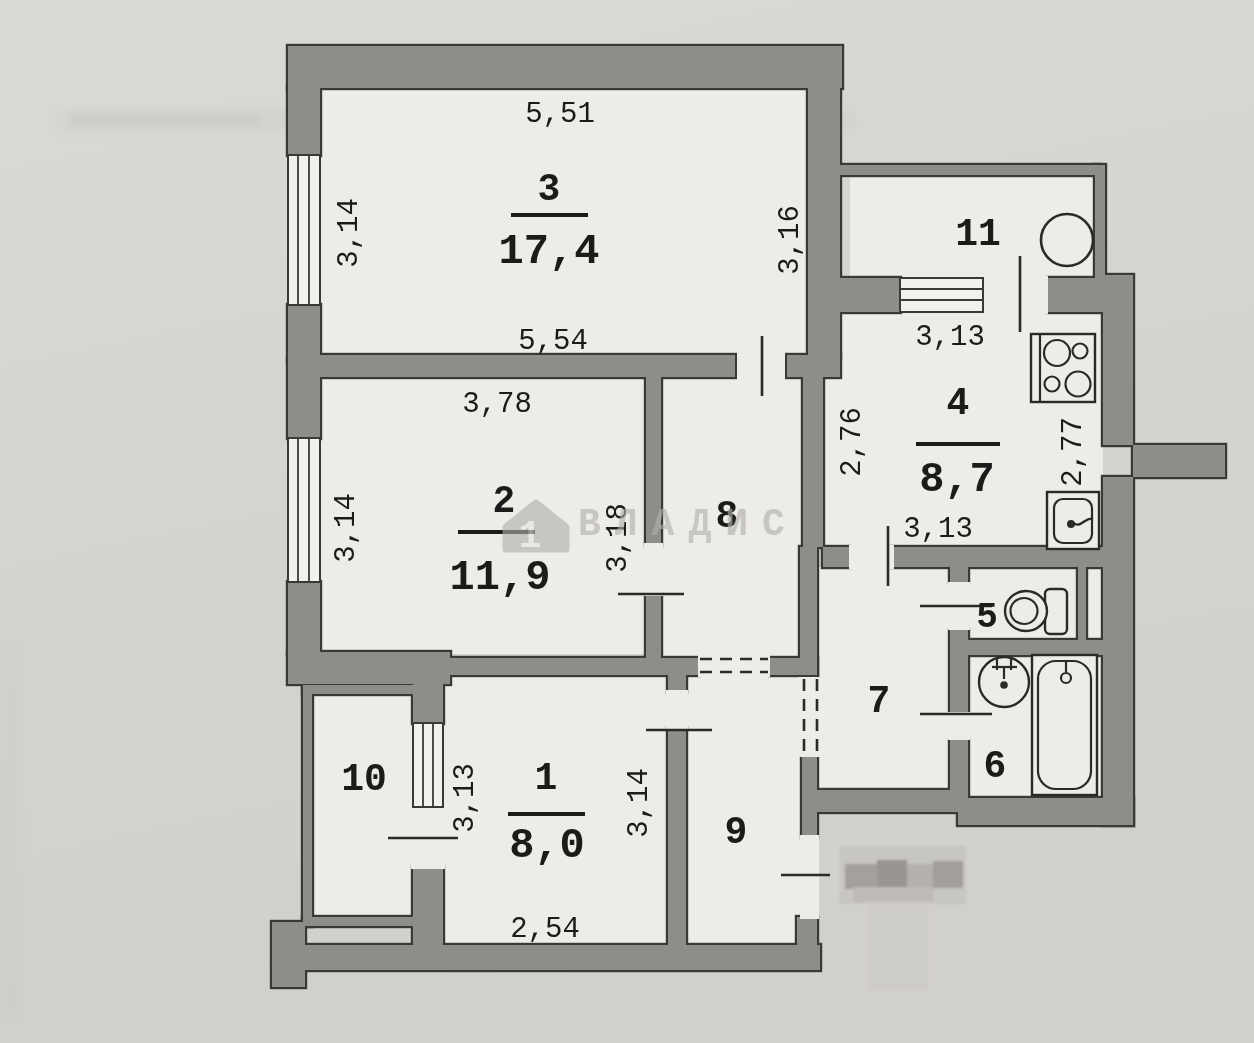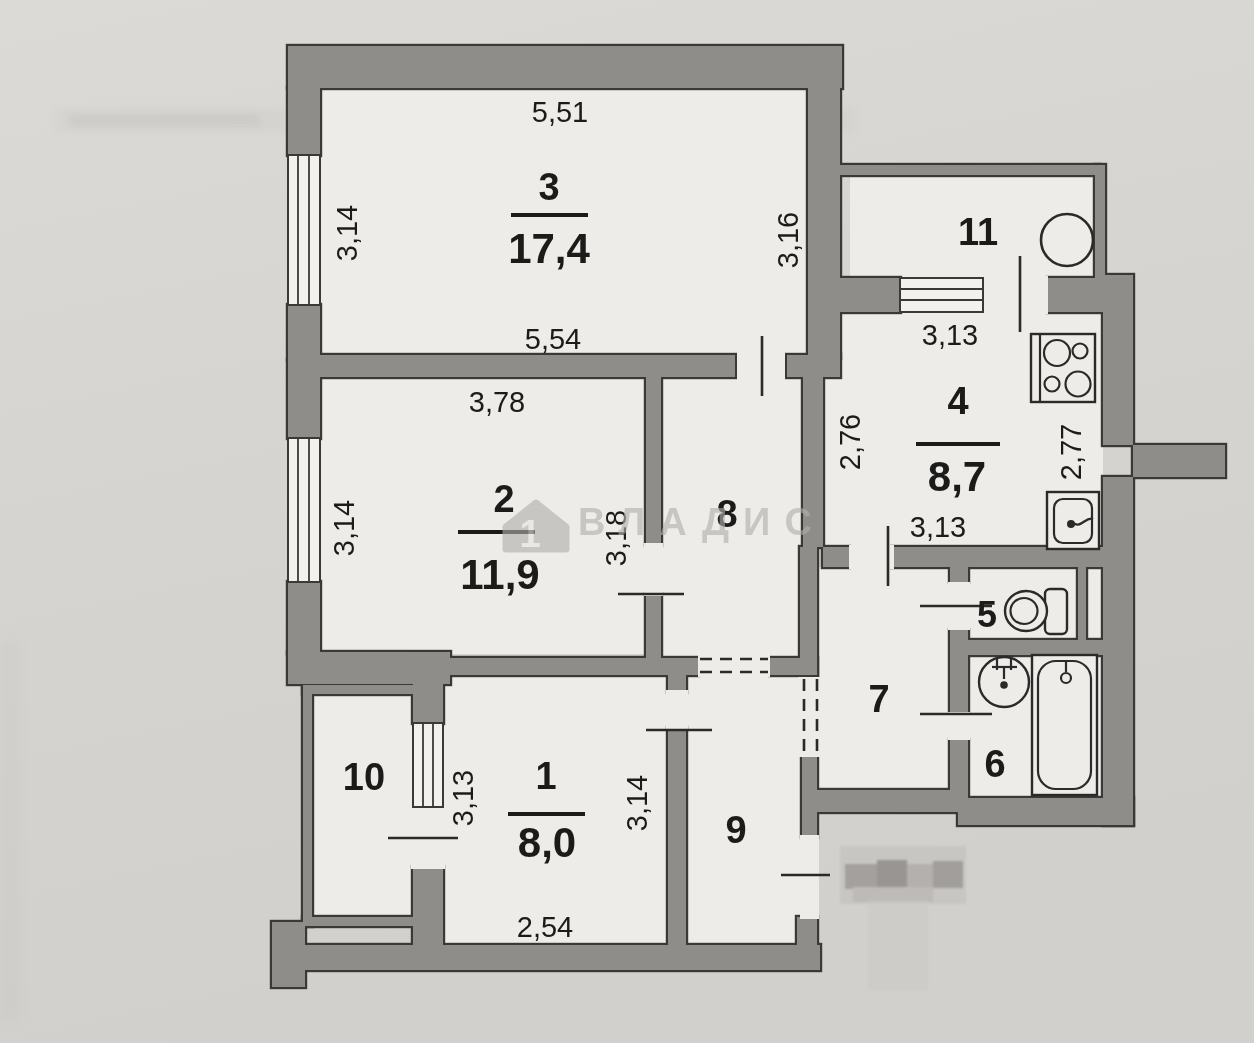--- a/index.html
+++ b/index.html
@@ -1,17 +1,17 @@
 <!DOCTYPE html>
 <html><head>
 <meta charset="utf-8">
 <style>
   html,body{margin:0;padding:0;background:#c9c7c4;}
   .stage{position:relative;width:1254px;height:1043px;overflow:hidden;
-         font-family:Liberation Sans, sans-serif;}
+         font-family:Liberation Mono, monospace;}
   svg{display:block;}
   text{fill:#1b1b1a;}
   .dim{font-size:29px;}
   .num{font-size:38px;font-weight:bold;}
   .area{font-size:42px;font-weight:bold;}
   .num-sm{font-size:36px;font-weight:bold;}
   .fixture{fill:#eeece9;stroke:#2b2a28;stroke-width:2.4;}
   .fixline{fill:none;stroke:#2b2a28;stroke-width:2.2;}
   .tick{stroke:#2b2a28;stroke-width:2.6;}
   .dash{stroke:#2b2a28;stroke-width:2.6;stroke-dasharray:12 8;fill:none;}

